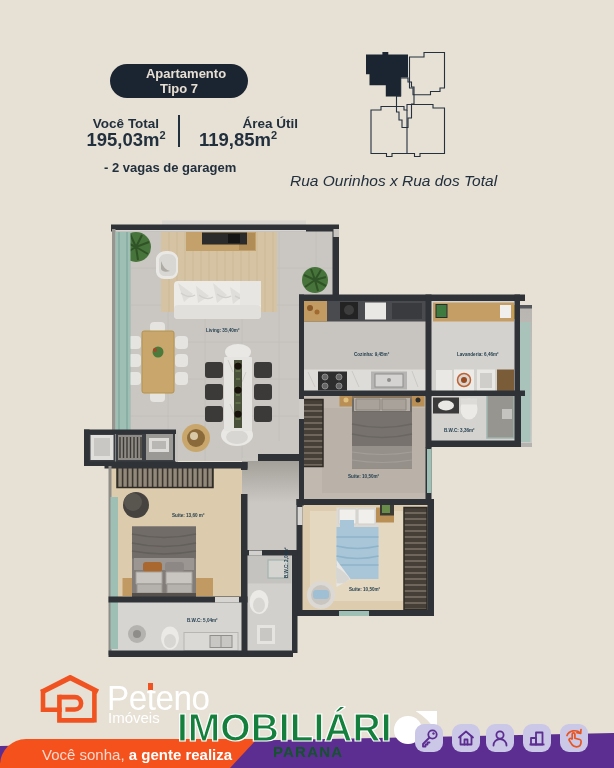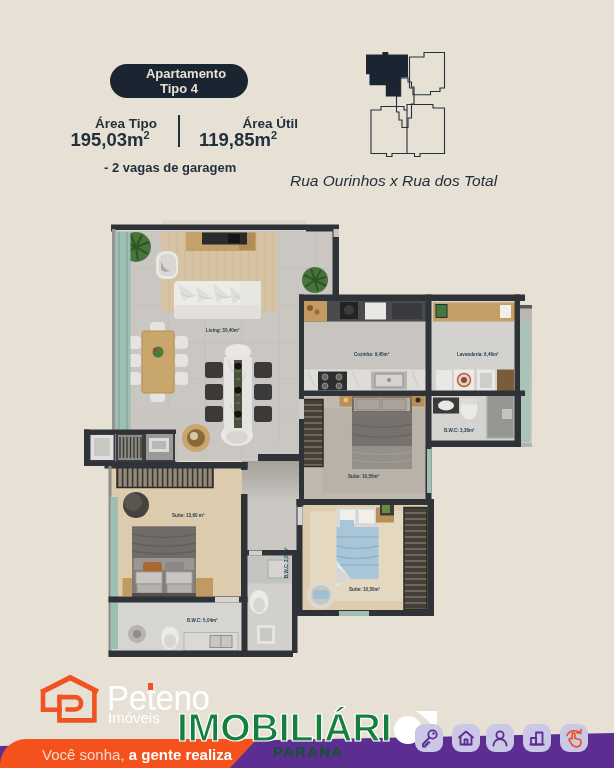--- a/index.html
+++ b/index.html
@@ -10,26 +10,26 @@
   .navy{color:#22303e;}
 </style>
 </head>
 <body>
 
 <div class="abs" style="left:0;top:0;width:614px;height:768px;background:#e7e0d4;"></div>
 
 <div class="abs" style="left:110px;top:64px;width:138px;height:34px;background:#1b2531;border-radius:17px;
      display:flex;flex-direction:column;align-items:center;justify-content:center;">
   <div style="color:#e7dfd3;font-weight:bold;font-size:13px;line-height:15px;margin-left:14px;">Apartamento</div>
-  <div style="color:#e7dfd3;font-weight:bold;font-size:13px;line-height:15px;">Tipo 4</div>
+  <div style="color:#e7dfd3;font-weight:bold;font-size:13px;line-height:15px;">Tipo 7</div>
 </div>
 
-<div class="abs navy" style="left:60px;top:116px;width:132px;text-align:center;font-weight:bold;font-size:13.5px;">Área Tipo</div>
-
-<div class="abs navy" style="left:44px;top:129px;width:132px;text-align:center;font-weight:bold;font-size:18.5px;">195,03m<sup style="font-size:11px;">2</sup></div>
+<div class="abs navy" style="left:60px;top:116px;width:132px;text-align:center;font-weight:bold;font-size:13.5px;">Você Total</div>
+
+<div class="abs navy" style="left:60px;top:129px;width:132px;text-align:center;font-weight:bold;font-size:18.5px;">195,03m<sup style="font-size:11px;">2</sup></div>
 
 <div class="abs" style="left:177.5px;top:115px;width:2.5px;height:32px;background:#22303e;"></div>
 
 <div class="abs navy" style="left:166px;top:116px;width:132px;text-align:right;font-weight:bold;font-size:13.5px;">Área Útil</div>
 
 <div class="abs navy" style="left:172px;top:129px;width:132px;text-align:center;font-weight:bold;font-size:18.5px;">119,85m<sup style="font-size:11px;">2</sup></div>
 
 <div class="abs navy" style="left:104px;top:160px;font-weight:bold;font-size:13px;">- 2 vagas de garagem</div>
 
 <div class="abs navy" style="left:290px;top:172px;font-style:italic;font-size:15.5px;">Rua Ourinhos x Rua dos Total</div>

